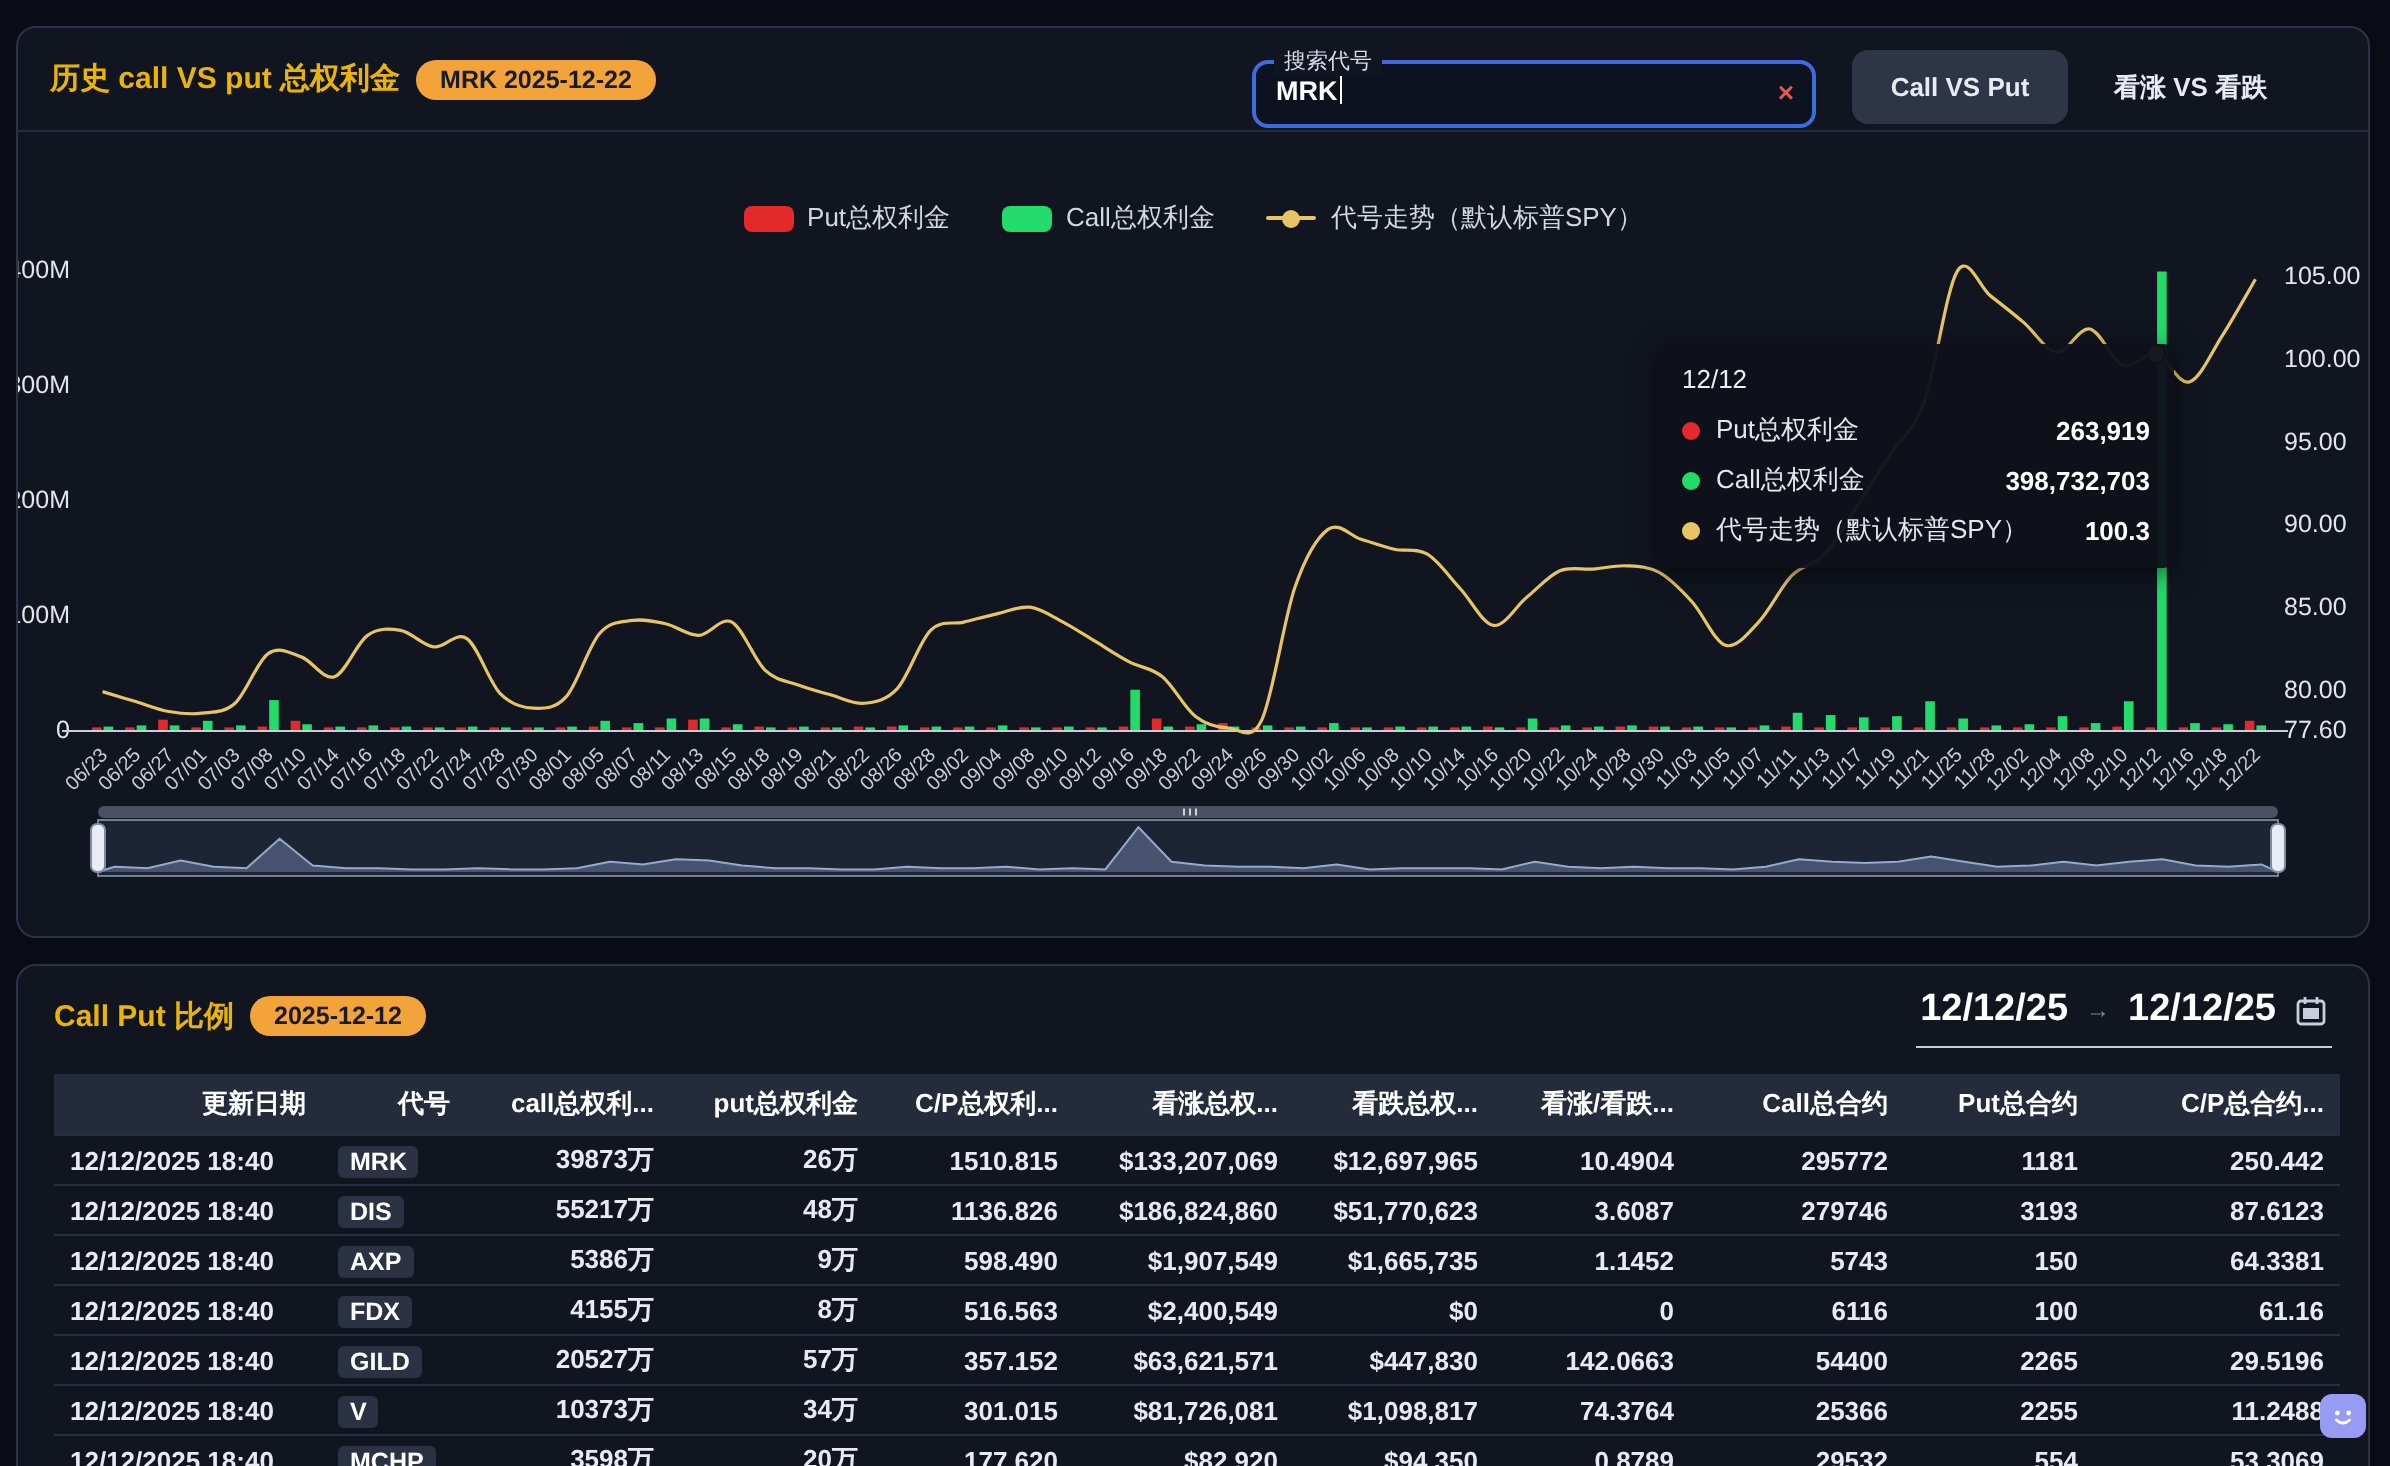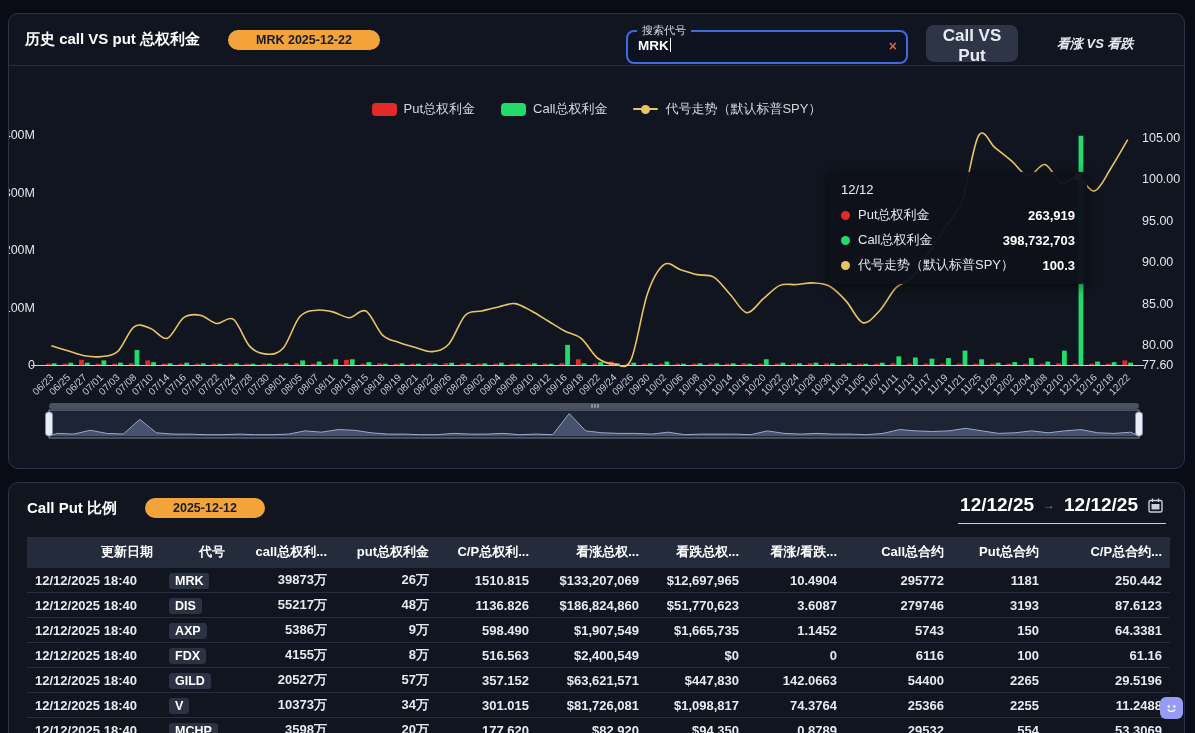--- a/index.html
+++ b/index.html
@@ -6,35 +6,35 @@
   #page{position:relative;width:1195px;height:733px;overflow:hidden;
         font-family:"Liberation Sans","DejaVu Sans",sans-serif;background:#090c14;}
   .card{position:absolute;left:8px;width:1177px;background:#10151f;
         border:1px solid #2b3349;border-radius:10px;box-sizing:border-box;}
   #chartCard{top:13px;height:456px;}
   #tableCard{top:482px;height:300px;}
 
   
   .chart-header{position:absolute;top:0;left:0;right:0;height:52px;
         border-bottom:1px solid #232b3e;display:flex;align-items:center;padding:0 16px;box-sizing:border-box;}
-  .page-title{color:#ffffff;font-size:15px;font-weight:700;margin-right:28px;white-space:nowrap;}
+  .page-title{color:#eab308;font-size:15px;font-weight:700;margin-right:8px;white-space:nowrap;}
   .pill-badge{background:#f2a33a;color:#171b26;font-size:12.5px;font-weight:700;
-        padding:3px 28px;border-radius:12px;white-space:nowrap;}
+        padding:3px 12px;border-radius:12px;white-space:nowrap;}
   .search-wrap{position:absolute;left:617px;top:16px;width:278px;height:30px;
         border:2px solid #3e6be0;border-radius:8px;background:#0d1220;}
   .search-label{position:absolute;top:-9px;left:9px;background:#10151f;padding:0 5px;
         font-size:11px;color:#d5dbe8;}
   .search-value{position:absolute;left:10px;top:6px;font-size:13.5px;font-weight:700;color:#fff;}
   .caret{display:inline-block;width:1.5px;height:14px;background:#fff;vertical-align:-2px;margin-left:1px;}
   .clear-x{position:absolute;right:9px;top:6px;color:#dd5a52;font-size:14px;font-weight:700;cursor:pointer;}
-  .btn-slate{position:absolute;left:917px;top:11px;width:92px;height:37px;background:#2e3547;
-        border:none;border-radius:8px;color:#e8ebf1;font-size:17px;font-weight:700;
+  .btn-slate{position:absolute;left:917px;top:11px;width:108px;height:37px;background:#2e3547;
+        border:none;border-radius:8px;color:#e8ebf1;font-size:13px;font-weight:700;
         font-family:inherit;cursor:pointer;}
   .btn-ghost{position:absolute;left:1042px;top:11px;height:37px;background:transparent;border:none;
-        color:#e8ebf1;font-size:13px;font-weight:700;font-family:inherit;cursor:pointer;white-space:nowrap;font-style:italic;}
+        color:#e8ebf1;font-size:13px;font-weight:700;font-family:inherit;cursor:pointer;white-space:nowrap;}
 
   
   .legend{position:absolute;top:86px;left:0;right:0;display:flex;justify-content:center;
         gap:26px;align-items:center;}
   .legend-item{display:flex;align-items:center;gap:7px;cursor:pointer;}
   .legend-item span.lbl{color:#d3d7df;font-size:13px;}
   .sw-bar{width:25px;height:13px;border-radius:4px;}
   .sw-line{position:relative;width:25px;height:13px;}
   .sw-line .ln{position:absolute;top:5.5px;left:0;right:0;height:2px;border-radius:1px;}
   .sw-line .dt{position:absolute;top:2px;left:8px;width:9px;height:9px;border-radius:50%;}

